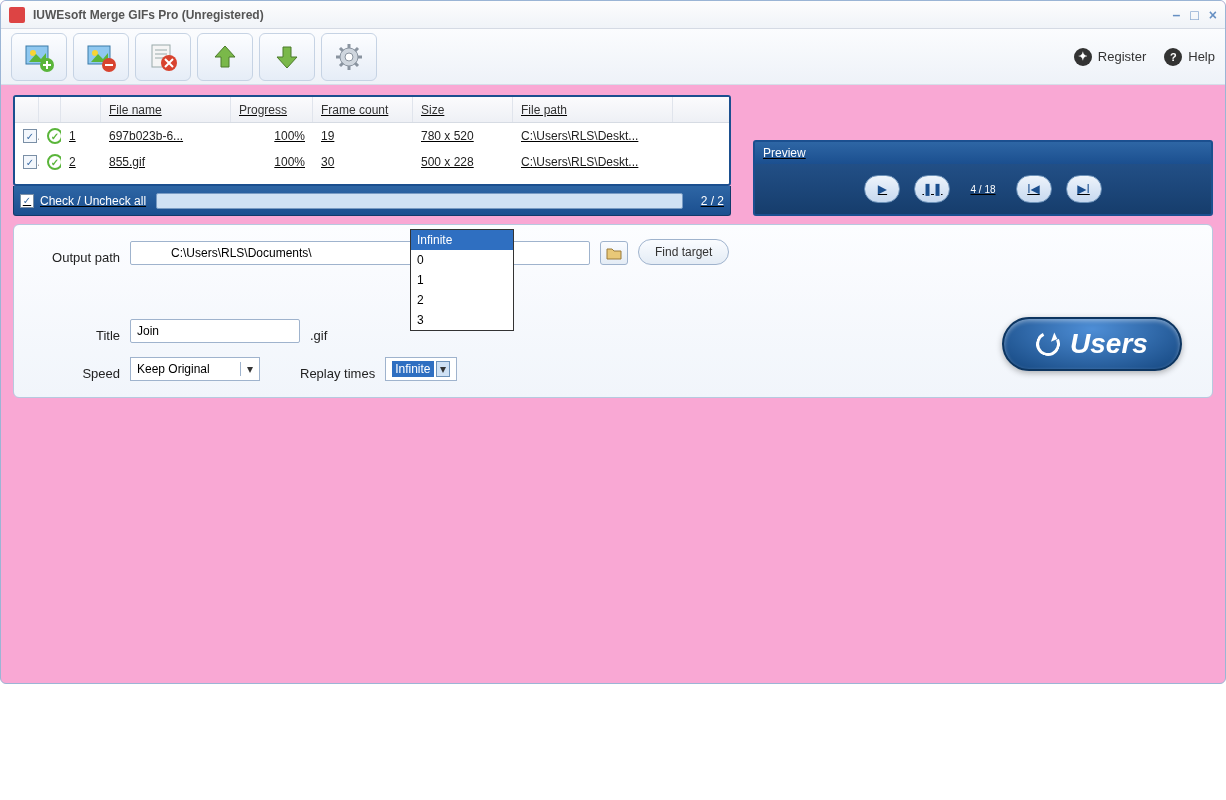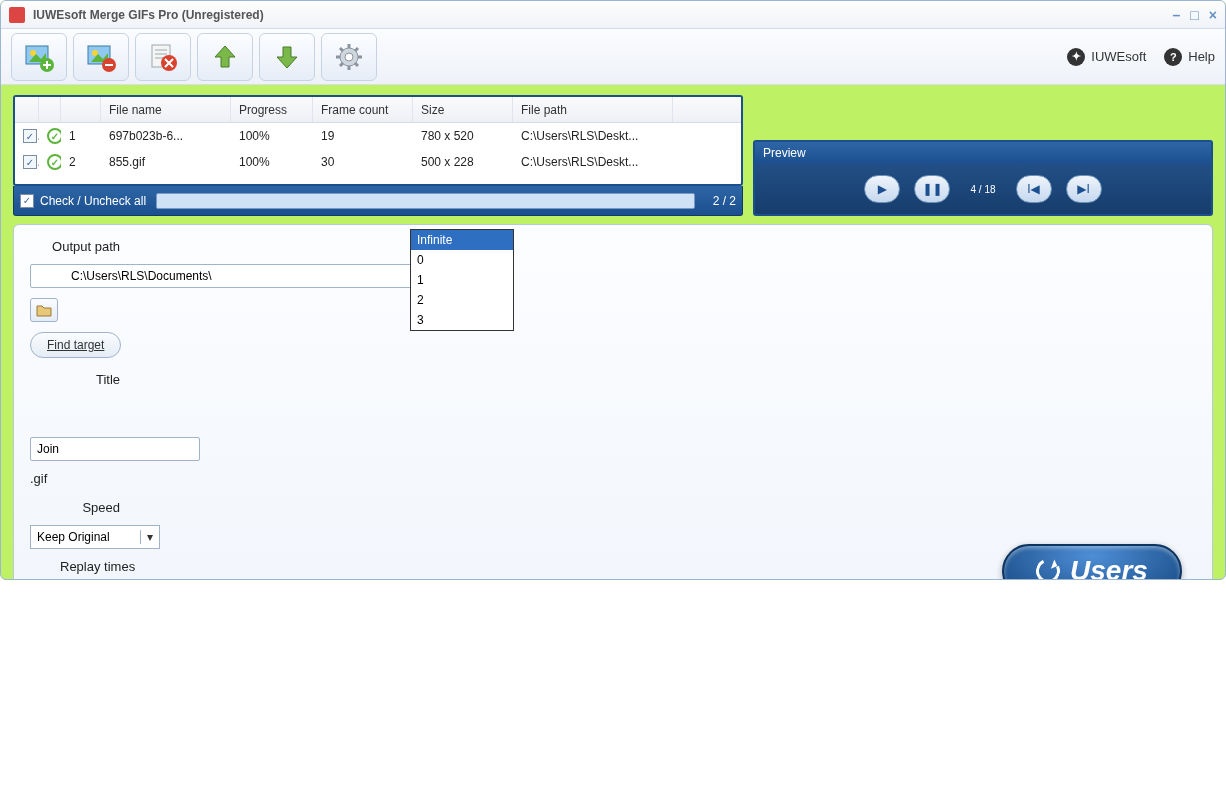--- a/index.html
+++ b/index.html
@@ -1,66 +1,66 @@
 <!DOCTYPE html>
 <html><head>
 <meta charset="utf-8">
 <style>
 * { box-sizing: border-box; margin: 0; padding: 0; }
 body { font-family: Tahoma, Arial, sans-serif; font-size: 12px; background: #fff; }
-.window { width: 1226px; height: 580px; background: #bef264; border: 1px solid #9bb5d5; border-radius: 6px; overflow: hidden; position: relative; }
+.window { width: 1226px; height: 684px; background: #f9a8d4; border: 1px solid #9bb5d5; border-radius: 6px; overflow: hidden; position: relative; }
 .titlebar { height: 28px; display: flex; align-items: center; padding: 0 8px; background: linear-gradient(#fdfdfd,#f0f3f8); border-bottom: 1px solid #d5dae4; }
 .titlebar .app-icon { width: 16px; height: 16px; background: #d44; border-radius: 2px; margin-right: 8px; }
 .titlebar .title { font-weight: bold; color: #555; }
 .titlebar .win-controls { margin-left: auto; display: flex; gap: 10px; color: #6790c3; font-weight: bold; }
 .titlebar .win-controls span { cursor: pointer; font-size: 14px; }
 .toolbar { height: 56px; display: flex; align-items: center; padding: 4px 10px; background: linear-gradient(#fbfcfe,#eef2f8); border-bottom: 1px solid #d5dee9; }
 .tool-btn { width: 56px; height: 48px; margin-right: 6px; border: 1px solid #c6d3e4; border-radius: 6px; background: linear-gradient(#fcfdff,#e6edf7); display: flex; align-items: center; justify-content: center; cursor: pointer; }
 .tool-btn svg { width: 32px; height: 32px; }
 .toolbar-right { margin-left: auto; display: flex; align-items: center; gap: 18px; }
 .toolbar-right .tlink { display: flex; align-items: center; gap: 6px; color: #333; cursor: pointer; font-size: 13px; }
 .circle-icon { width: 18px; height: 18px; border-radius: 50%; background: #333; display: flex; align-items: center; justify-content: center; color: #fff; font-size: 11px; font-weight: bold; }
-.main { display: flex; padding: 10px 12px 0 12px; gap: 10px; }
+.main { display: flex; padding: 10px 12px 0 12px; gap: 22px; text-decoration: underline; }
 .left-panel { flex: 1; display: flex; flex-direction: column; }
 .table-wrap { flex: 1; border: 2px solid #1b4f8f; border-radius: 3px; background: #fff; overflow: hidden; }
 .table-head { display: flex; height: 26px; background: linear-gradient(#fbfbfd,#eef0f5); border-bottom: 1px solid #d6dbe3; }
 .table-head .th { padding: 4px 8px; border-right: 1px solid #e0e4ec; color: #333; display: flex; align-items: center; font-size: 12px; }
 .table-row { display: flex; height: 26px; align-items: center; white-space: nowrap; }
 .table-row .td { padding: 2px 8px; font-size: 12px; color: #222; overflow: hidden; text-overflow: ellipsis; }
 .c-ck { width: 24px; text-align: center; } .c-ok { width: 22px; } .c-idx { width: 40px; }
-.c-name { width: 130px; } .c-prog { width: 82px; } .c-fc { width: 100px; } .c-size { width: 100px; } .c-path { width: 160px; }
+.c-name { width: 130px; } .c-prog { width: 82px; text-align: right; } .c-fc { width: 100px; } .c-size { width: 100px; } .c-path { width: 160px; }
 .checkbox { width: 14px; height: 14px; border: 1px solid #7a8fa6; background: #f3f7fc; display: inline-flex; align-items: center; justify-content: center; font-size: 10px; color: #3a6aa4; }
 .ok-icon { width: 16px; height: 16px; border-radius: 50%; border: 2px solid #5ab53a; display: inline-flex; align-items: center; justify-content: center; color: #5ab53a; font-size: 10px; font-weight: bold; }
 .checkbar { height: 30px; display: flex; align-items: center; gap: 10px; padding: 4px 6px; color: #fff; background: linear-gradient(#2e66a5,#1b4f8f); border: 1px solid #123a6a; border-top: none; border-radius: 0 0 3px 3px; }
 .checkbar .cb-label { display: flex; align-items: center; gap: 6px; font-size: 12px; }
 .checkbar .slot { flex: 1; height: 16px; background: #cfe1f4; border: 1px solid #789bc4; border-radius: 2px; }
 .checkbar .count { color: #fff; font-size: 12px; margin-left: 8px; }
 .right-panel { width: 460px; display: flex; flex-direction: column; margin-top: 45px; }
 .preview-box { border: 2px solid #1b4f8f; border-radius: 3px; background: #1b4f8f; overflow: hidden; flex: 1; display: flex; flex-direction: column; }
 .preview-head { color: #fff; padding: 4px 8px; font-size: 12px; background: linear-gradient(#2e66a5,#1b4f8f); }
 .preview-img { flex: 1; background: #5e3e2f; position: relative; overflow: hidden; }
 .grass { position: absolute; bottom: 0; left: 0; right: 0; height: 75%; background: #2f8c26; }
 .wall { position: absolute; top: 10%; left: 5%; width: 55%; height: 35%; background: #5a3524; border-top: 12px solid #8c5a3e; }
 .bush1 { position: absolute; right: 0; top: 20%; width: 45%; height: 80%; background: radial-gradient(circle at 30% 30%, #3ba52e, #1e6a18); border-radius: 30% 0 0 40%; }
 .bush2 { position: absolute; left: 2%; bottom: 0; width: 28%; height: 32%; background: #2a7b22; border-radius: 40% 40% 0 0; }
 .homer { position: absolute; left: 38%; top: 30%; width: 180px; height: 280px; }
 .homer .head { width: 110px; height: 140px; background: #f7d436; border-radius: 50% 50% 45% 45%; border: 2px solid #3a3a2a; position: relative; margin-left: 35px; }
 .play-controls { height: 50px; display: flex; align-items: center; justify-content: center; gap: 14px; background: linear-gradient(#224f86,#163d6c); }
 .pctrl { width: 36px; height: 28px; border-radius: 14px; background: linear-gradient(#eef4fb,#c6d8ef); border: 1px solid #6d92b9; display: flex; align-items: center; justify-content: center; color: #1b4f8f; cursor: pointer; font-size: 12px; }
 .frame-pos { color: #fff; font-size: 10px; margin: 0 6px; }
 .bottom { margin: 8px 12px 12px 12px; border: 1px solid #b7c9df; border-radius: 6px; padding: 14px 16px 16px 16px; background: linear-gradient(#fcfdff,#f1f5fb); position: relative; }
-.form-row { display: flex; align-items: flex-start; margin-bottom: 14px; gap: 10px; flex-direction: column; }
+.form-row { display: flex; align-items: flex-end; margin-bottom: 14px; gap: 10px; }
 .form-row label { width: 90px; text-align: right; color: #222; font-size: 13px; }
 .text-input { border: 1px solid #9fb3cd; background: #fff; height: 24px; padding: 2px 6px; font-size: 12px; border-radius: 2px; }
 .dropdown { border: 1px solid #9fb3cd; background: #fff; height: 24px; display: flex; align-items: center; padding: 0 6px; min-width: 130px; position: relative; }
 .dropdown .arrow { margin-left: auto; border-left: 1px solid #9fb3cd; padding-left: 6px; color: #333; }
 .small-drop { min-width: 72px; }
 .small-drop .sel { background: #2f6fc1; color: #fff; padding: 1px 3px; }
 .open-folder { width: 28px; height: 24px; border: 1px solid #9fb3cd; background: linear-gradient(#fafcff,#e4ecf5); border-radius: 3px; display: flex; align-items: center; justify-content: center; cursor: pointer; }
-.find-btn { height: 26px; padding: 0 16px; border: 1px solid #9fb3cd; border-radius: 13px; background: linear-gradient(#fafcff,#e4ecf5); cursor: pointer; font-size: 12px; color: #333; text-decoration: underline; }
+.find-btn { height: 26px; padding: 0 16px; border: 1px solid #9fb3cd; border-radius: 13px; background: linear-gradient(#fafcff,#e4ecf5); cursor: pointer; font-size: 12px; color: #333; }
 .dropdown-popup { position: absolute; left: 396px; top: 4px; width: 104px; background: #fff; border: 1px solid #333; z-index: 10; }
 .dropdown-popup .opt { padding: 3px 6px; font-size: 12px; cursor: pointer; }
 .dropdown-popup .opt.sel { background: #2f6fc1; color: #fff; }
 .start-btn { position: absolute; right: 30px; bottom: 26px; width: 180px; height: 54px; border-radius: 27px; background: radial-gradient(ellipse at 50% 20%, #4e8ed6, #14467f); border: 2px solid #0d3560; display: flex; align-items: center; justify-content: center; gap: 10px; color: #fff; font-size: 28px; font-weight: bold; font-style: italic; cursor: pointer; box-shadow: 0 2px 6px rgba(0,0,0,.3), inset 0 2px 4px rgba(255,255,255,.4); }
 .start-btn .ricon { width: 24px; height: 24px; border: 3px solid #fff; border-radius: 50%; border-top-color: transparent; transform: rotate(20deg); position: relative; }
 .start-btn .ricon::after { content: ""; position: absolute; right: -3px; top: -4px; border: 5px solid transparent; border-left-color: #fff; }
 .suffix { font-size: 13px; color: #222; }
 </style>
 </head>
 <body>
@@ -118,21 +118,21 @@
           <circle cx="16" cy="16" r="9" fill="#cfd6de" stroke="#8a94a0"></circle>
           <circle cx="16" cy="16" r="4" fill="#fff" stroke="#8a94a0"></circle>
           <g stroke="#8a94a0" stroke-width="3">
             <path d="M16 3v4M16 25v4M3 16h4M25 16h4M7 7l3 3M22 22l3 3M25 7l-3 3M10 22l-3 3"></path>
           </g>
         </svg>
       </div>
     <div class="toolbar-right">
       <div class="tlink">
           <span class="circle-icon">✦</span>
-          <span>IUWEsoft</span>
+          <span>Register</span>
         </div>
       <div class="tlink">
           <span class="circle-icon">?</span>
           <span>Help</span>
         </div>
     </div>
   </div>
 
   <div class="main">
     <div class="left-panel">

